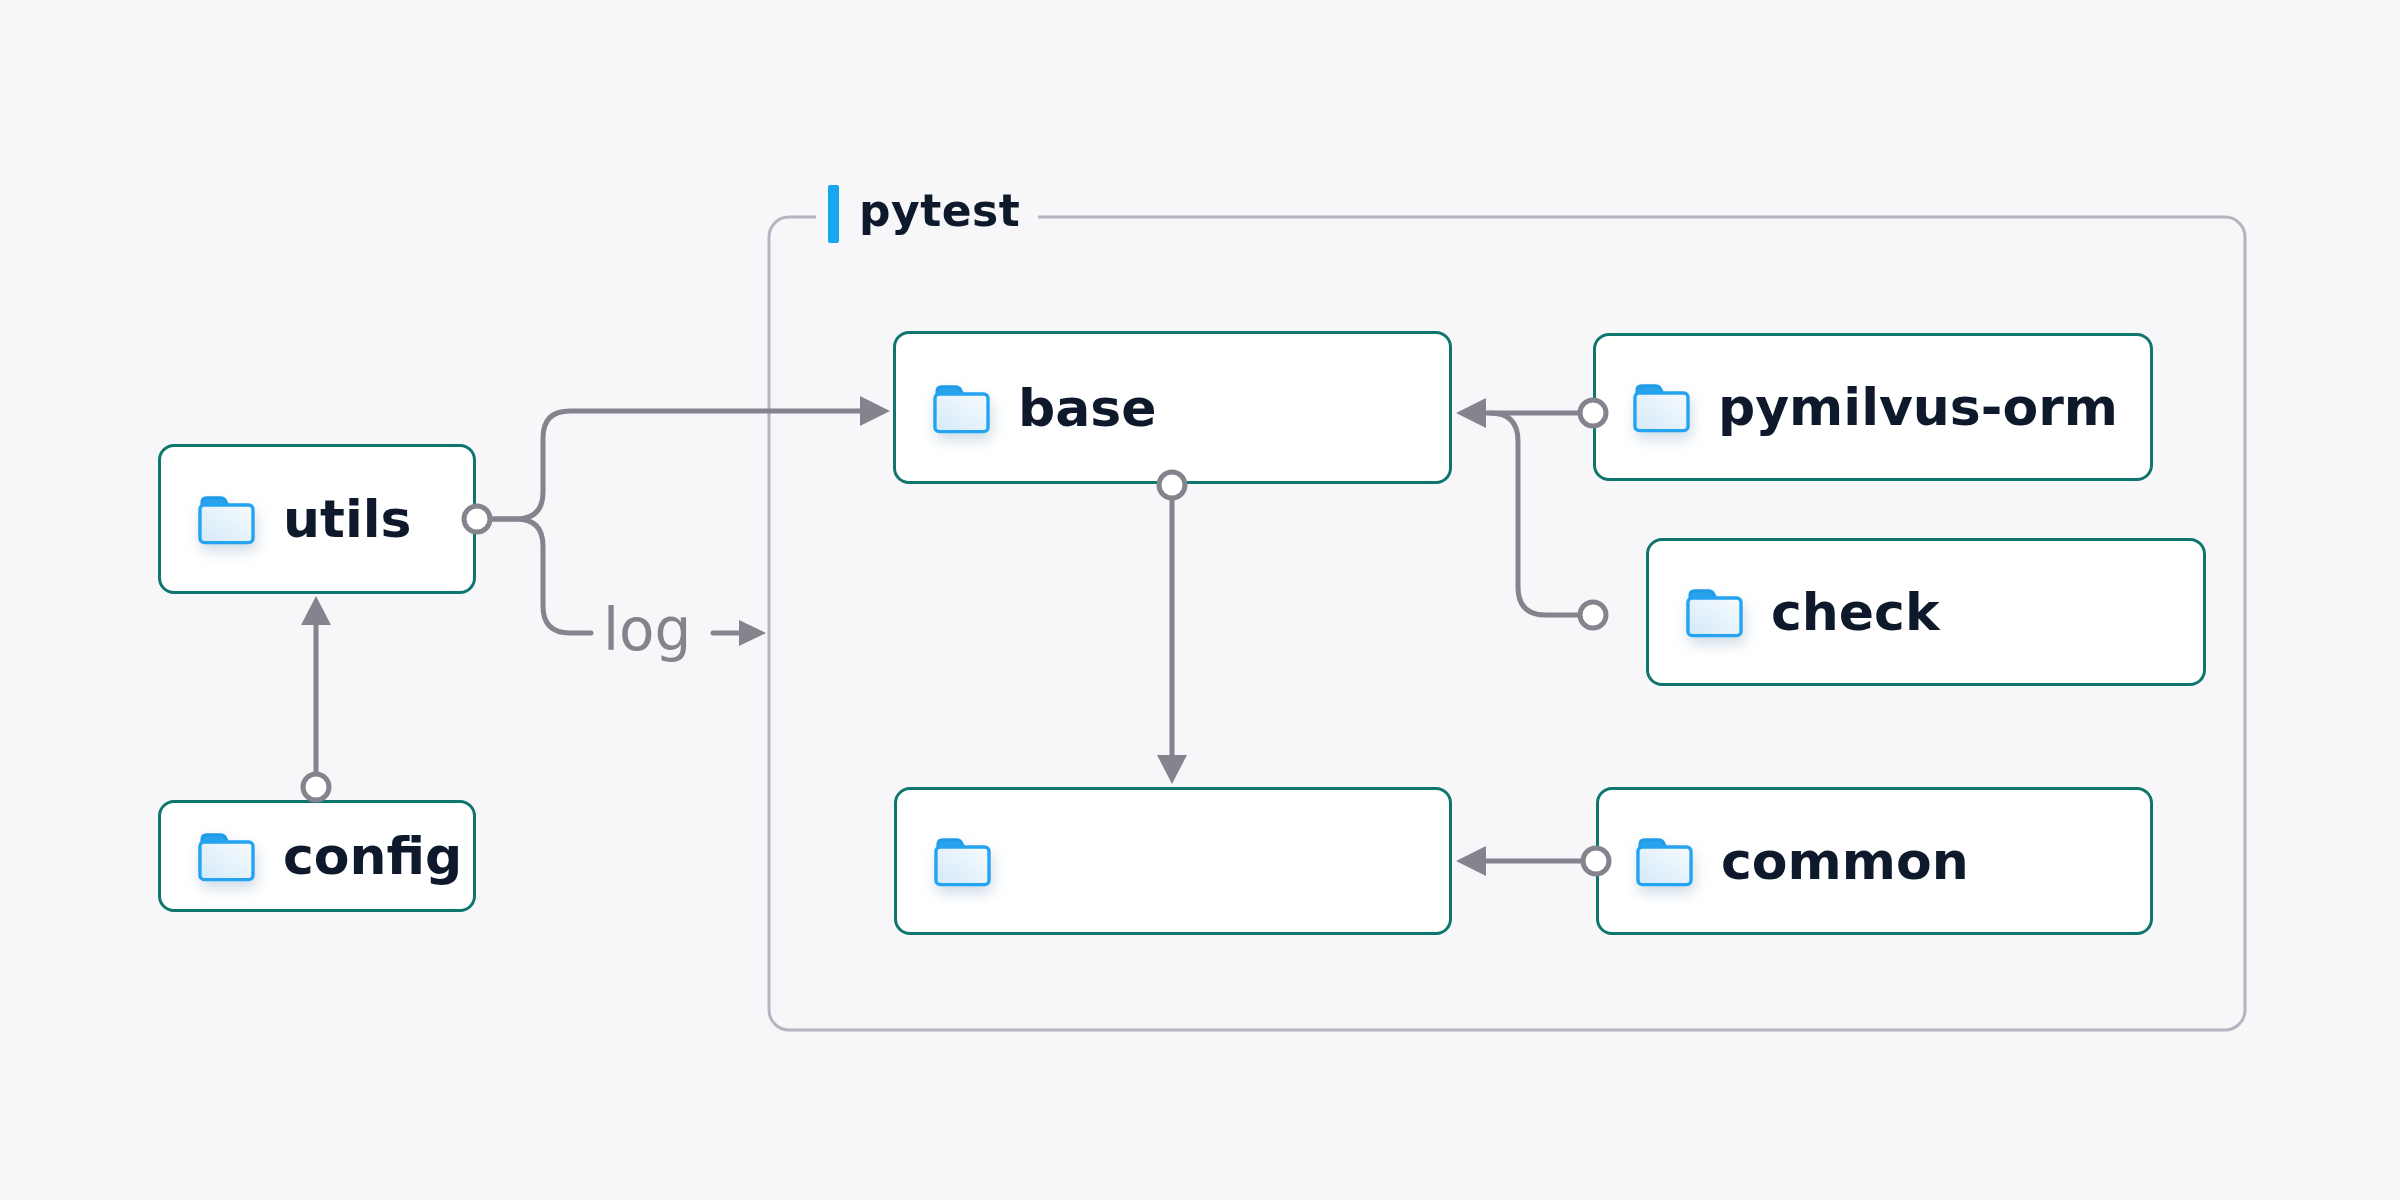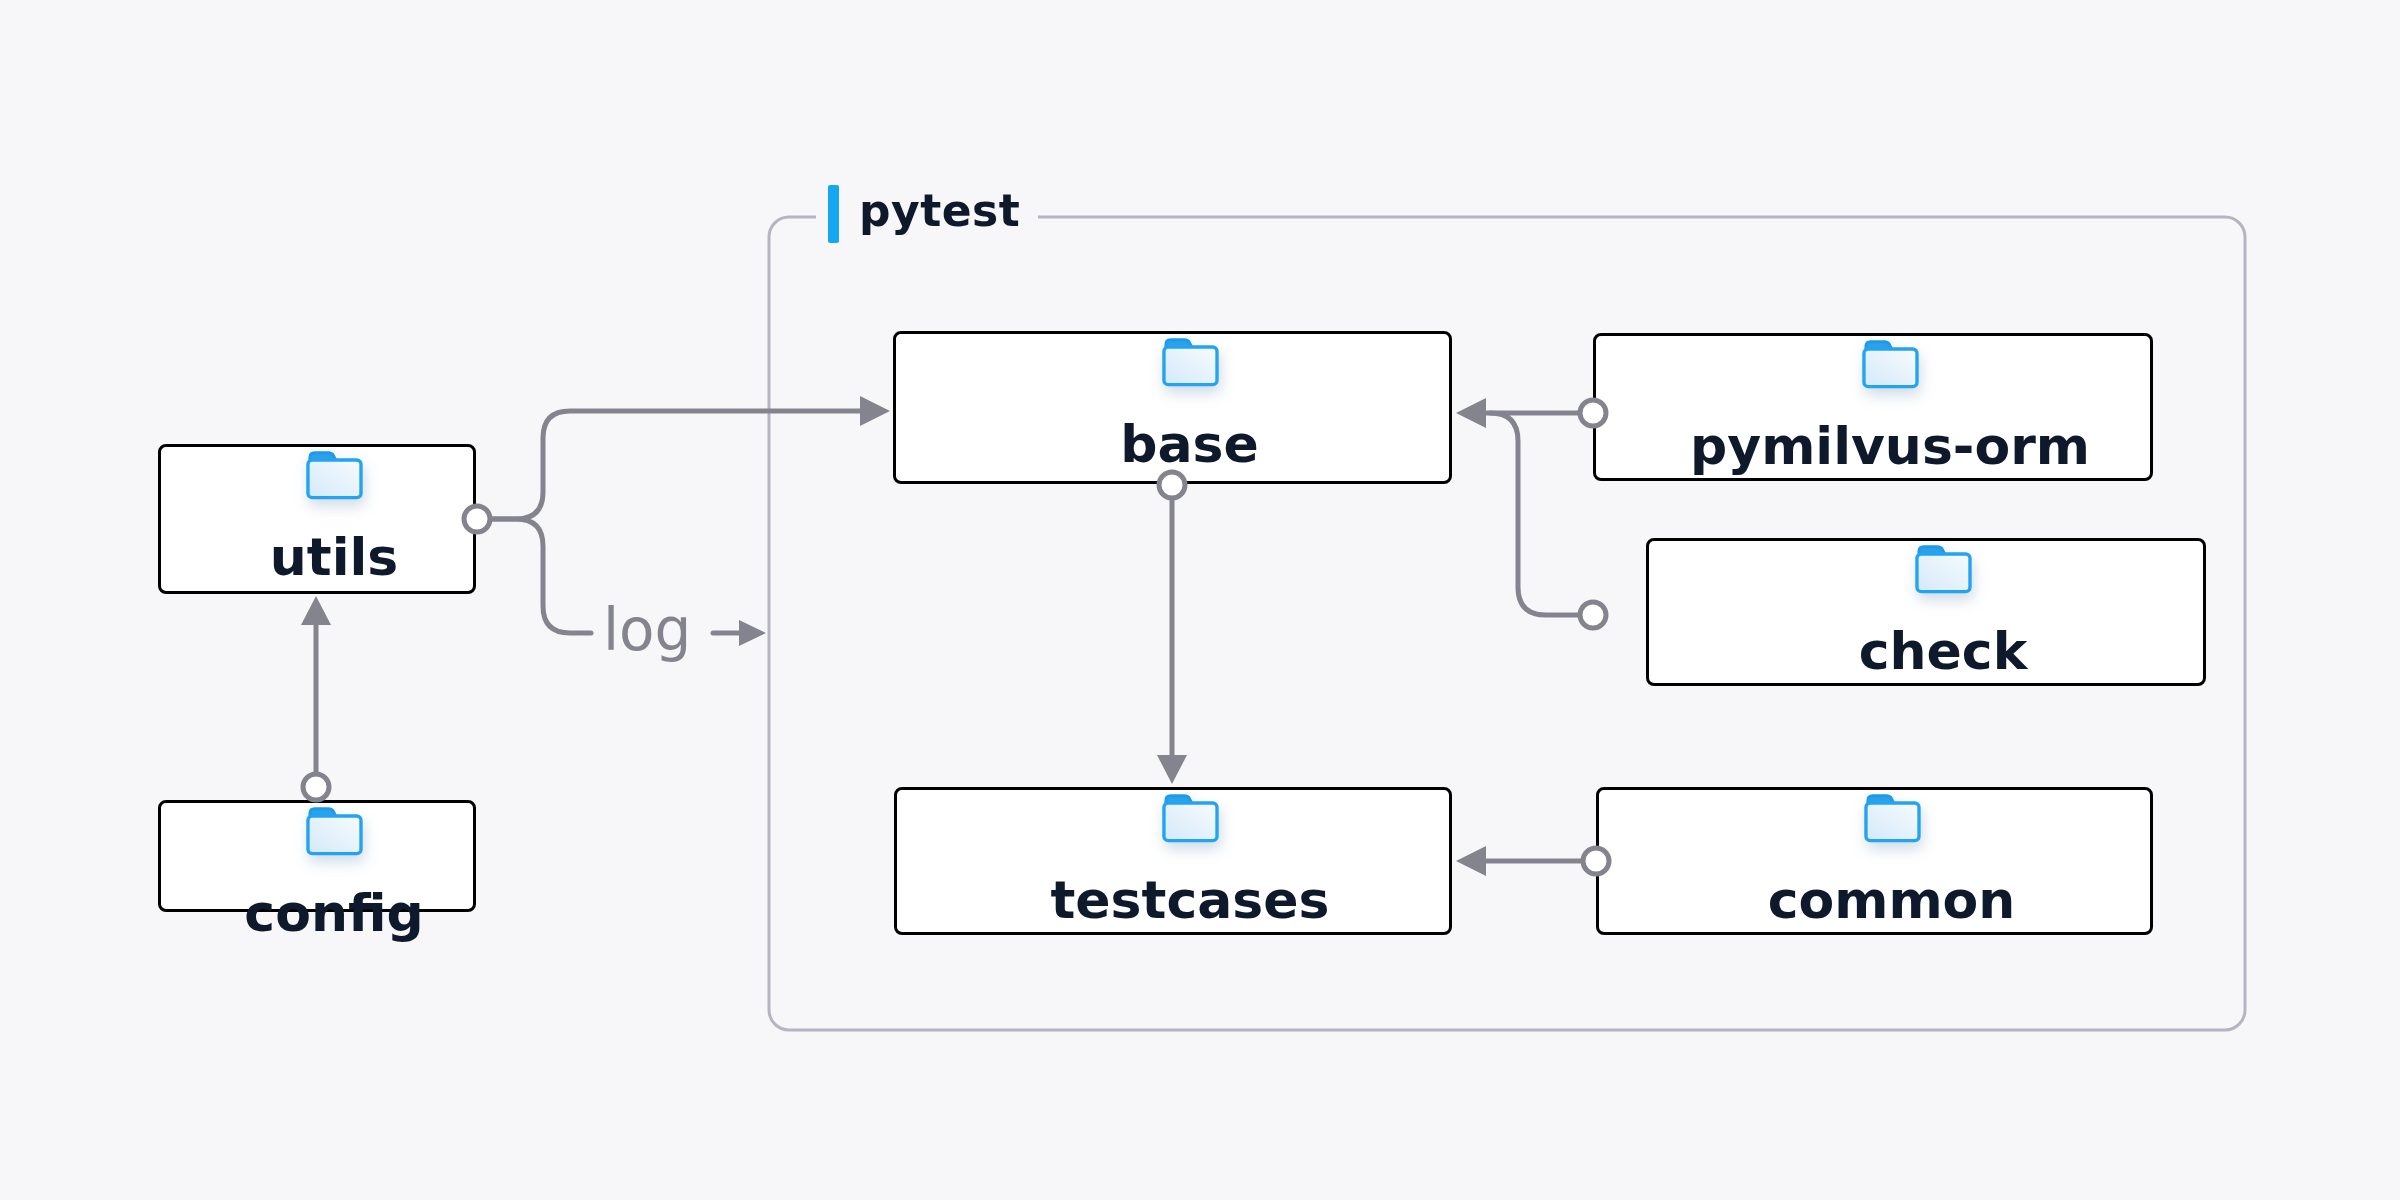--- a/index.html
+++ b/index.html
@@ -50,24 +50,23 @@
   }
 
   .node {
     position: absolute;
     box-sizing: border-box;
     display: flex;
     align-items: center;
     gap: 26px;
     padding-left: 34px;
     background: #ffffff;
-    border: 3px solid #000000;
-    border-radius: 8px;
+    border: 3px solid #0f766e;
+    border-radius: 16px;
     z-index: 2;
-    flex-direction: column;
   }
   .node .label {
     font-size: 52px;
     font-weight: 700;
     color: #0e1a2b;
     white-space: nowrap;
   }
   .folder {
     width: 62px;
     height: 54px;
@@ -158,21 +157,20 @@
     <svg class="folder">
         <use href="#folder-sym"></use>
       </svg>
     <span class="label">check</span>
   </div>
 
   <div class="node node-testcases">
     <svg class="folder">
         <use href="#folder-sym"></use>
       </svg>
-    <span class="label">testcases</span>
   </div>
 
   <div class="node node-common">
     <svg class="folder">
         <use href="#folder-sym"></use>
       </svg>
     <span class="label">common</span>
   </div>
 
   <div class="edge-label">log</div>

